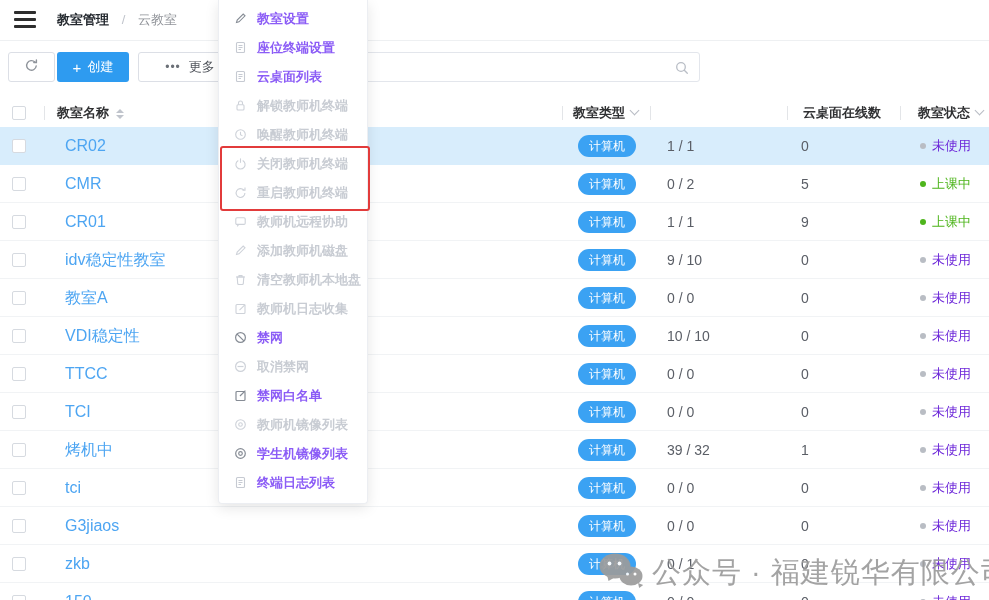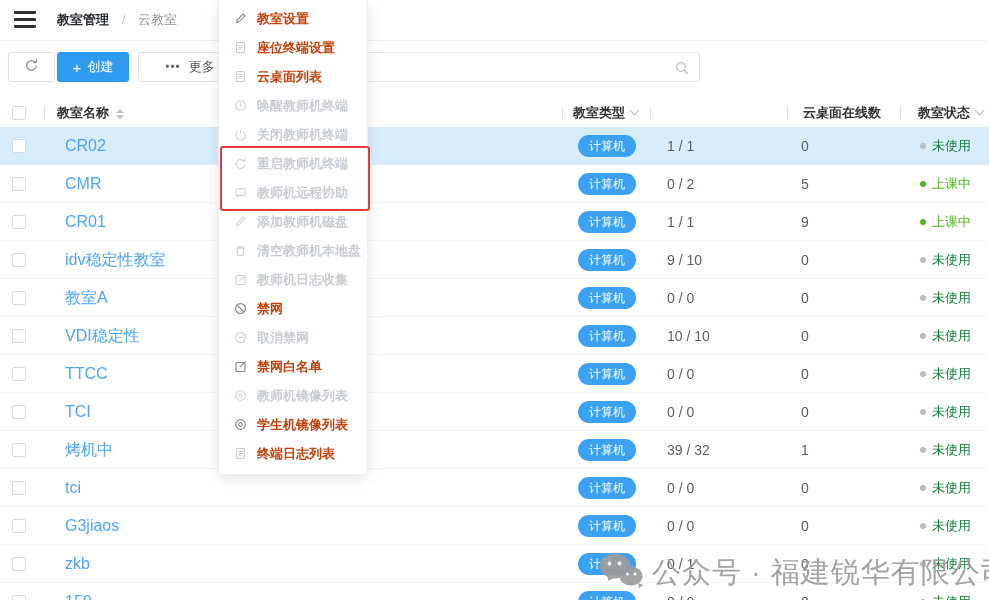--- a/index.html
+++ b/index.html
@@ -47,29 +47,29 @@
   .trow{position:relative;height:37px;border-bottom:1px solid #f1f3f5;background:#fff;}
   .trow.hl{background:#d8edfc;border-bottom-color:#d8edfc;}
   .c-name{position:absolute;left:65px;top:50%;transform:translateY(-50%);color:#4da5f2;font-size:16px;text-decoration:none;cursor:pointer;white-space:nowrap;}
   .badge{position:absolute;left:578px;top:50%;transform:translateY(-50%);background:#3ba2f3;color:#fff;
          font-size:12px;height:22px;line-height:22px;padding:0 11px;border-radius:11px;white-space:nowrap;}
   .val{position:absolute;top:50%;transform:translateY(-50%);font-size:14px;color:#5a5e66;white-space:nowrap;}
   .c-online{left:667px;} .c-cloud{left:801px;}
   .status{position:absolute;left:920px;top:50%;transform:translateY(-50%);font-size:13px;display:flex;align-items:center;white-space:nowrap;}
   .status .dot{width:6px;height:6px;border-radius:50%;margin-right:6px;}
   .status em{font-style:normal;}
-  .st-gray .dot{background:#b9bdc4;} .st-gray em{color:#15803d;}
+  .st-gray .dot{background:#b9bdc4;} .st-gray em{color:#6d28d9;}
   .st-green .dot{background:#4eb51c;} .st-green em{color:#4eb51c;}
 
   
   .menu{box-sizing:border-box;position:absolute;left:218px;top:0;width:150px;padding:4px 0 6px;background:#fff;
         border:1px solid #eceef2;border-top:none;border-radius:0 0 4px 4px;
         box-shadow:0 4px 14px rgba(0,0,0,.10);z-index:10;}
   .mi{display:flex;align-items:center;height:29px;padding-left:14px;gap:10px;font-size:13px;
-      color:#c2410c;font-weight:bold;cursor:pointer;white-space:nowrap;}
+      color:#8b5cf6;font-weight:bold;cursor:pointer;white-space:nowrap;}
   .mi.disabled{color:#c8ccd3;cursor:default;}
   .mic{width:14px;height:14px;display:flex;align-items:center;justify-content:center;color:#868c95;flex:none;}
   .mic.ic-light{color:#c6cad2;}
   .mi.disabled .mic{color:#ced2d9;}
   .mic svg{display:block;}
 
   .redbox{position:absolute;left:220px;top:146px;width:146px;height:61px;border:2px solid #e23b3b;border-radius:3px;
           z-index:12;pointer-events:none;}
 
   
@@ -324,20 +324,29 @@
     <div class="mi">
       <span class="mic ic-light">
           <svg width="13" height="13" viewBox="0 0 13 13" fill="none" stroke="currentColor" stroke-width="1.1">
             <rect x="2.5" y="1.5" width="8" height="10" rx="1"></rect>
             <path d="M4.5 4.5h4M4.5 6.5h4M4.5 8.5h2.5"></path>
           </svg>
         </span>
       <span class="mil">云桌面列表</span>
     </div>
 
+    <div class="mi disabled">
+      <span class="mic">
+          <svg width="13" height="13" viewBox="0 0 13 13" fill="none" stroke="currentColor" stroke-width="1.1">
+            <rect x="3" y="5.8" width="7" height="5.2" rx="1"></rect>
+            <path d="M4.5 5.8V4a2 2 0 0 1 4 0v1.8"></path>
+          </svg>
+        </span>
+      <span class="mil">解锁教师机终端</span>
+    </div>
 
     <div class="mi disabled">
       <span class="mic">
           <svg width="13" height="13" viewBox="0 0 13 13" fill="none" stroke="currentColor" stroke-width="1.1">
             <circle cx="6.5" cy="6.5" r="4.8"></circle>
             <path d="M6.5 3.8v2.9l2 1.2"></path>
           </svg>
         </span>
       <span class="mil">唤醒教师机终端</span>
     </div>

